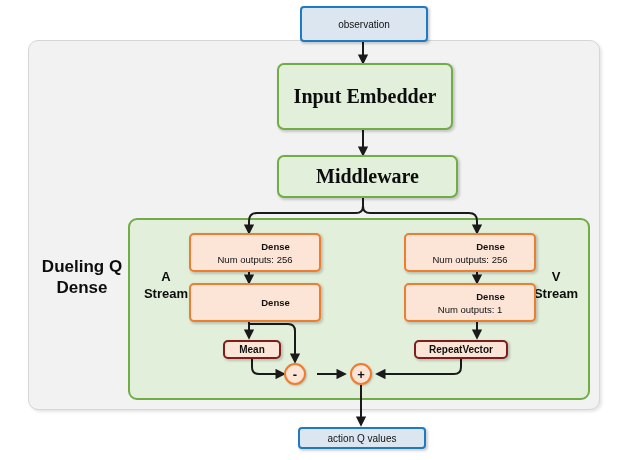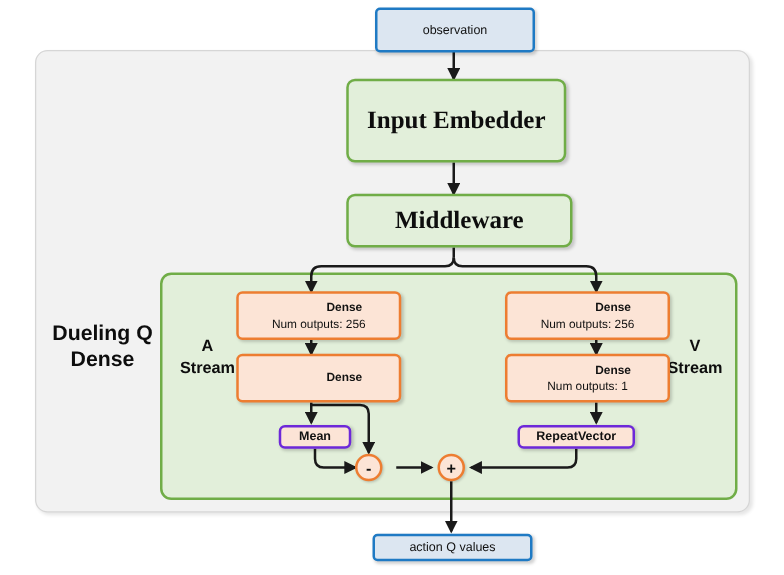--- a/index.html
+++ b/index.html
@@ -81,21 +81,21 @@
     font-weight: bold;
     line-height: 13px;
     margin-left: 41px;
   }
   .node-orange .t2 {
     font-size: 9.5px;
     line-height: 13px;
   }
   .node-small {
     background: #fce4d6;
-    border: 2px solid #6d28d9;
+    border: 2px solid #7f1d1d;
     border-radius: 5px;
     font-size: 10px;
     font-weight: bold;
     color: #111111;
   }
   
   .op-circle {
     position: absolute;
     width: 22px;
     height: 22px;

